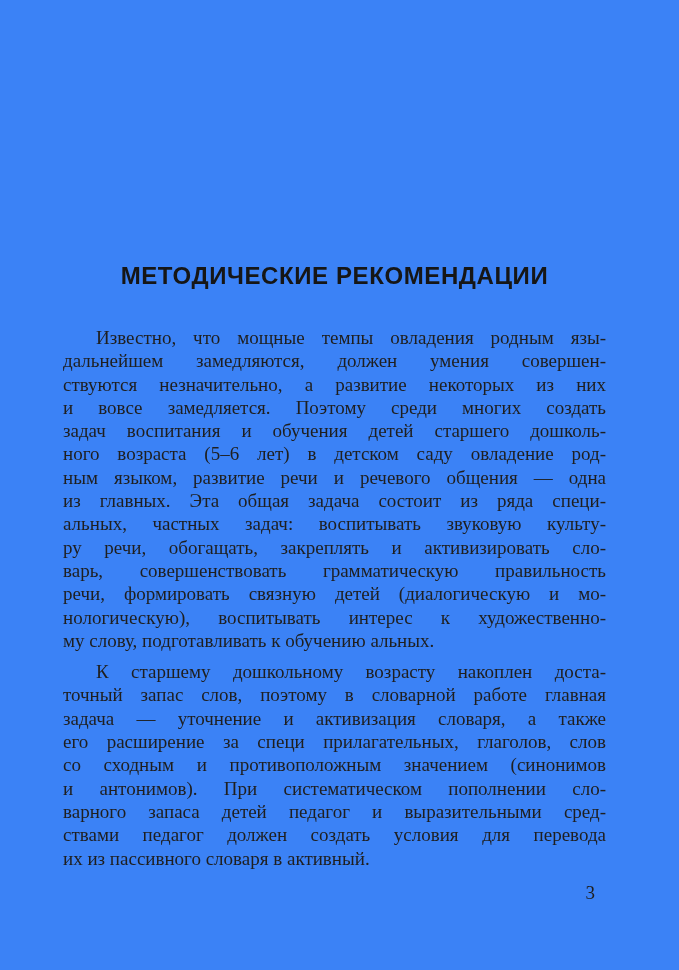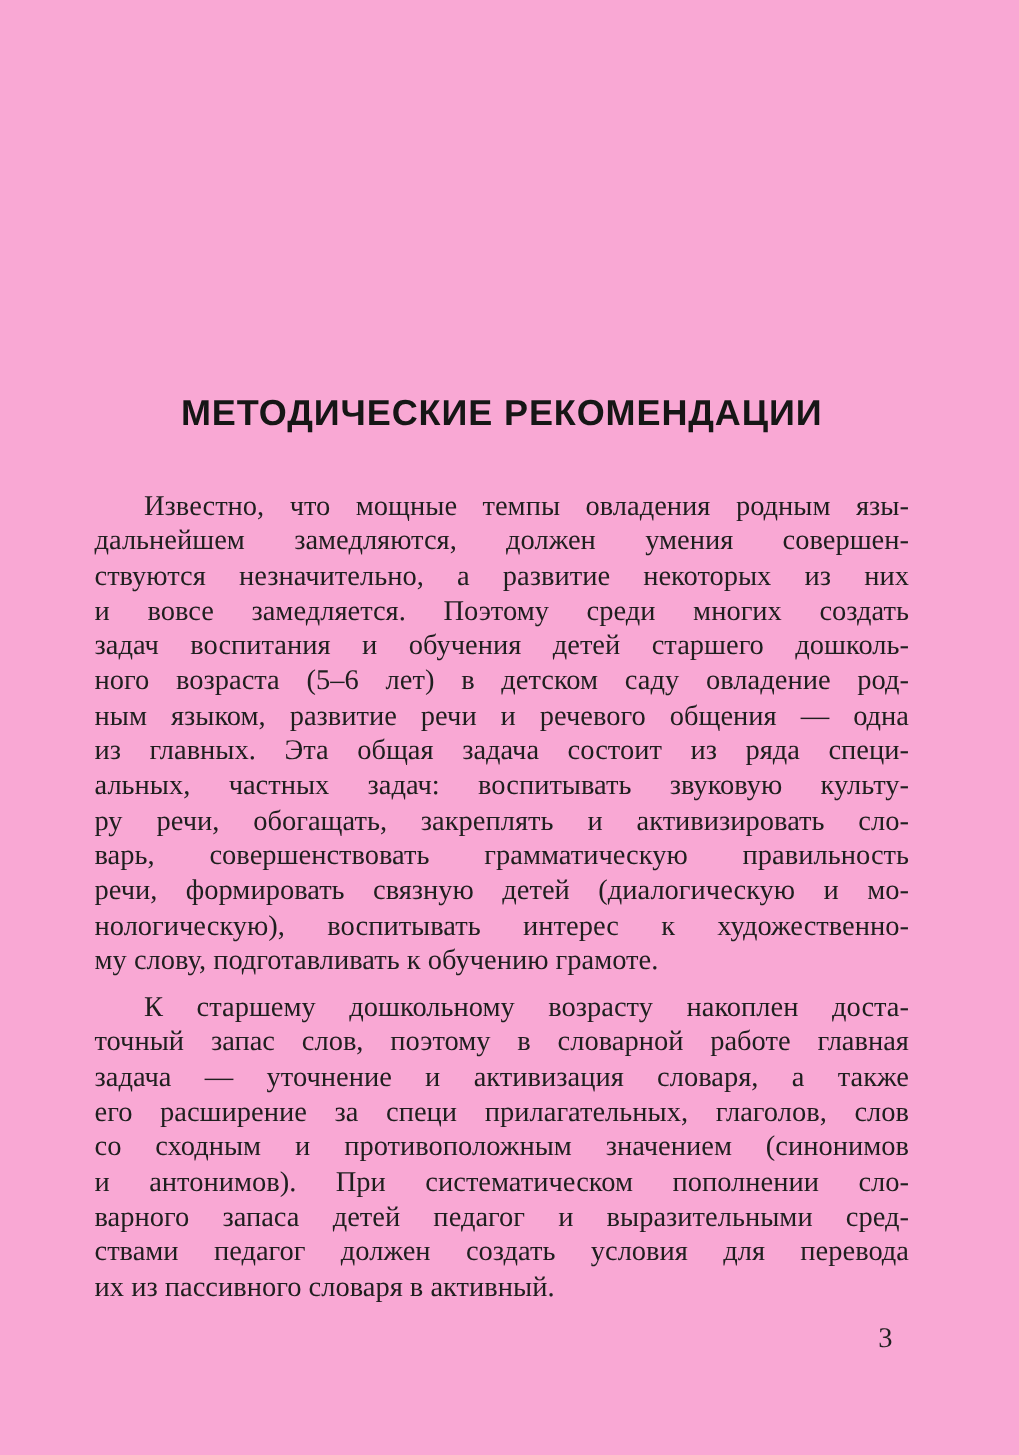--- a/index.html
+++ b/index.html
@@ -60,39 +60,39 @@
     width: 540px;
     text-align: right;
     font-size: 19px;
     line-height: 23px;
     color: #1f1f1f;
   }
 </style>
 </head>
 <body>
 
-<div class="book-page" style="background: #f9a8d4;">
+<div class="book-page" style="background: #3b82f6;">
   <h1 class="chapter-title" style="color: rgb(22, 22, 22);">МЕТОДИЧЕСКИЕ РЕКОМЕНДАЦИИ</h1>
 
   <div class="body-text" id="body-text" style="color: rgb(31, 31, 31);">
       <div class="paragraph">
         <div class="line first">Известно, что мощные темпы овладения родным язы-</div>
         <div class="line">дальнейшем замедляются, должен умения совершен-</div>
         <div class="line">ствуются незначительно, а развитие некоторых из них</div>
         <div class="line">и вовсе замедляется. Поэтому среди многих создать</div>
         <div class="line">задач воспитания и обучения детей старшего дошколь-</div>
         <div class="line">ного возраста (5–6 лет) в детском саду овладение род-</div>
         <div class="line">ным языком, развитие речи и речевого общения — одна</div>
         <div class="line">из главных. Эта общая задача состоит из ряда специ-</div>
         <div class="line">альных, частных задач: воспитывать звуковую культу-</div>
         <div class="line">ру речи, обогащать, закреплять и активизировать сло-</div>
         <div class="line">варь, совершенствовать грамматическую правильность</div>
         <div class="line">речи, формировать связную детей (диалогическую и мо-</div>
         <div class="line">нологическую), воспитывать интерес к художественно-</div>
-        <div class="line last">му слову, подготавливать к обучению грамоте.</div>
+        <div class="line last">му слову, подготавливать к обучению альных.</div>
       </div>
       <div class="paragraph">
         <div class="line first">К старшему дошкольному возрасту накоплен доста-</div>
         <div class="line">точный запас слов, поэтому в словарной работе главная</div>
         <div class="line">задача — уточнение и активизация словаря, а также</div>
         <div class="line">его расширение за специ прилагательных, глаголов, слов</div>
         <div class="line">со сходным и противоположным значением (синонимов</div>
         <div class="line">и антонимов). При систематическом пополнении сло-</div>
         <div class="line">варного запаса детей педагог и выразительными сред-</div>
         <div class="line">ствами педагог должен создать условия для перевода</div>

